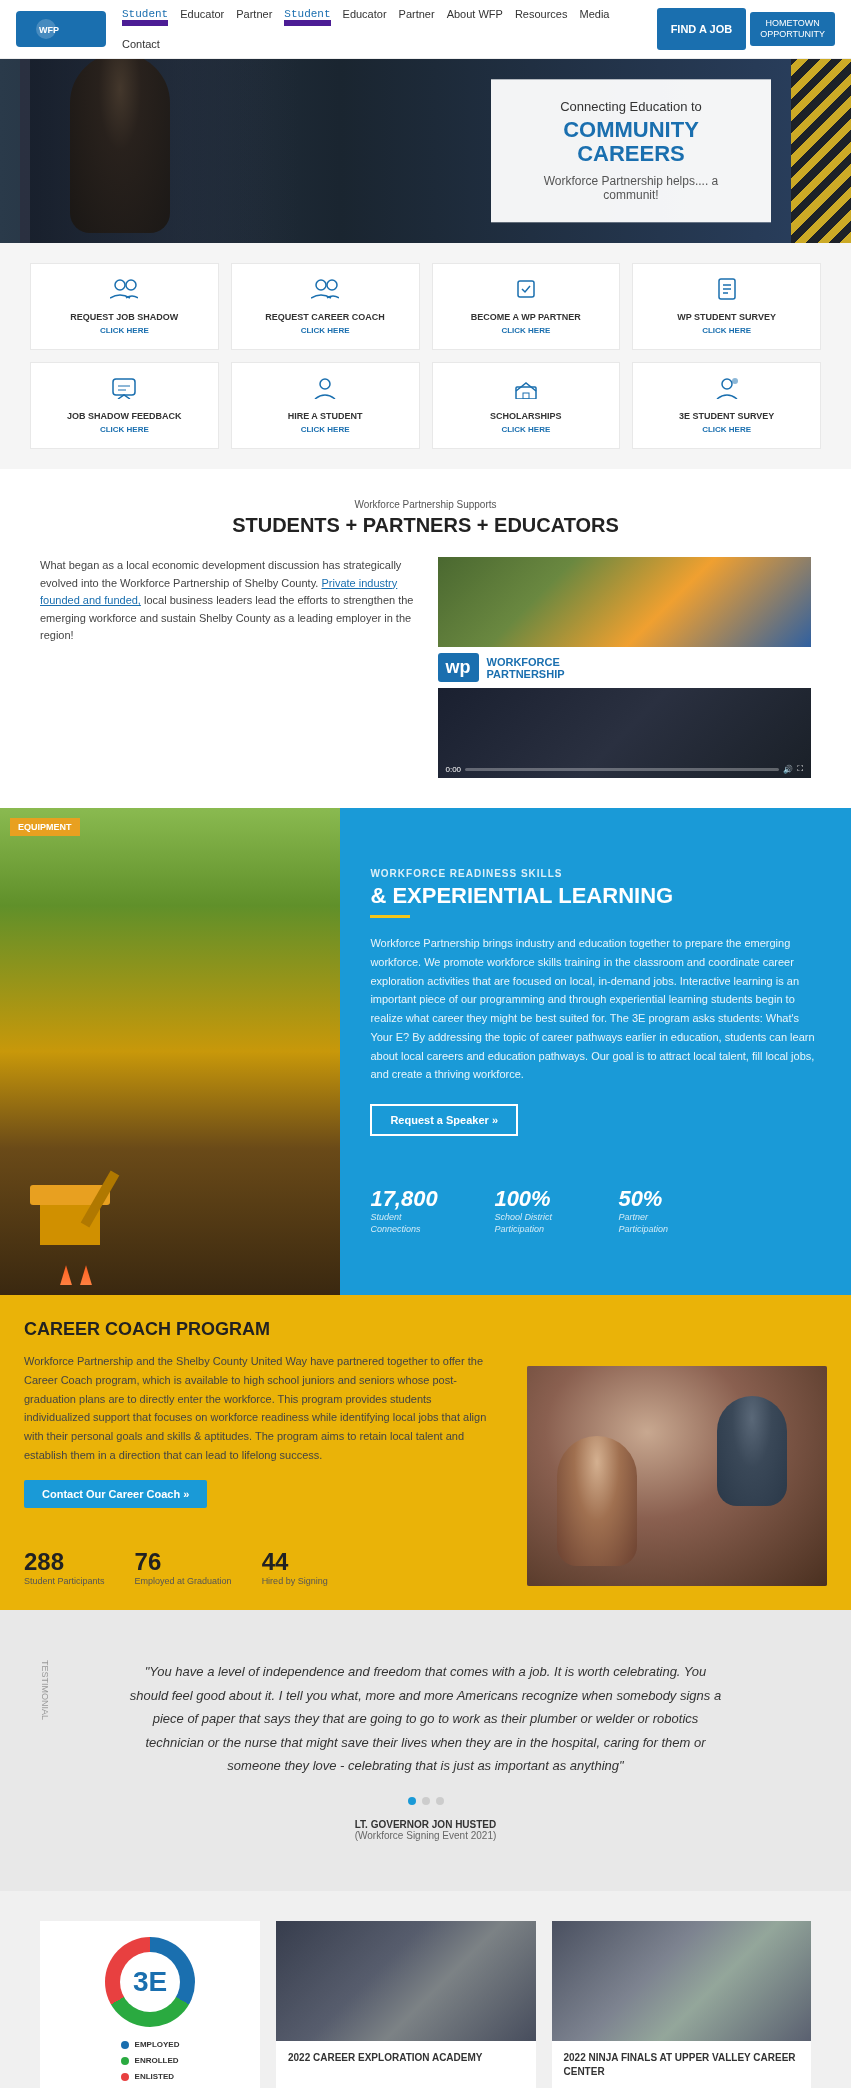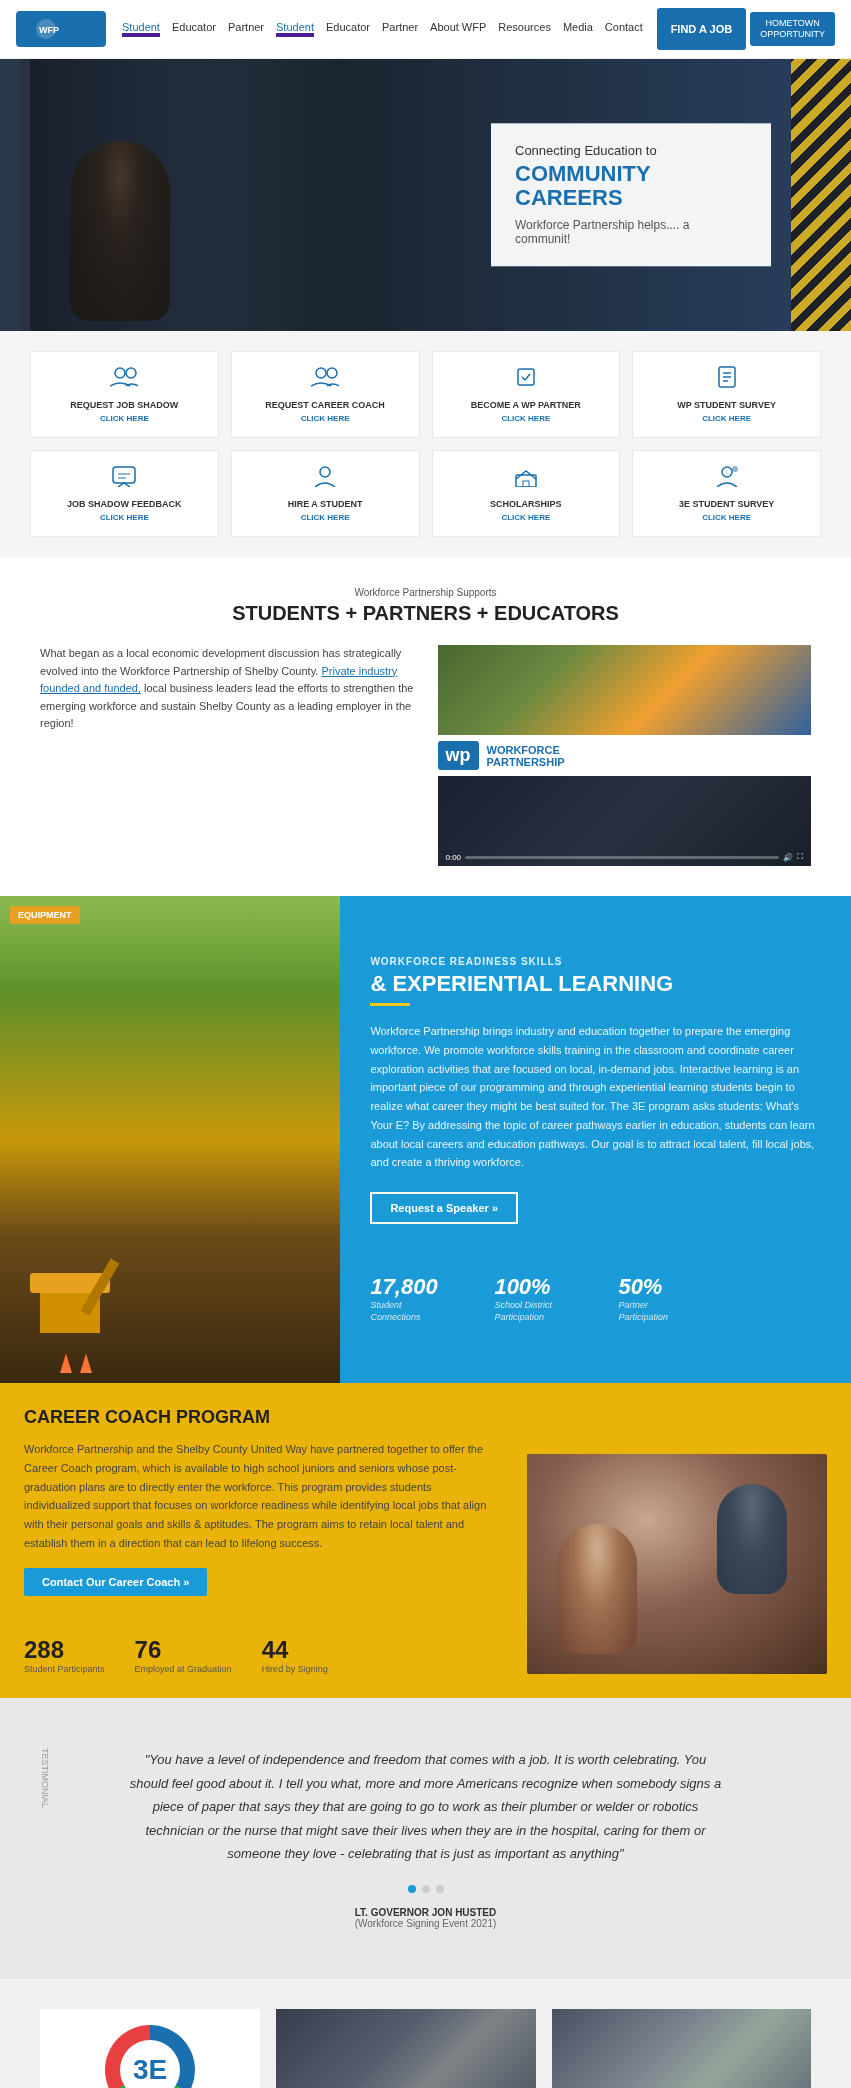--- a/index.html
+++ b/index.html
@@ -33,21 +33,21 @@
       gap: 12px;
       flex: 1;
       flex-wrap: wrap;
     }
     .nav-link {
       font-size: 11px;
       color: #333;
       cursor: pointer;
       text-decoration: none;
     }
-    .nav-link.active { color: #1a6faf; border-bottom: 4px solid #4c1d95; }
+    .nav-link.active { color: #1a6faf; border-bottom: 6px solid #4c1d95; font-family: Liberation Mono, monospace; }
     .nav-btn {
       background: #1a6faf;
       color: #fff;
       padding: 15px 14px;
       border-radius: 3px;
       font-size: 11px;
       font-weight: bold;
       cursor: pointer;
       margin-left: 8px;
       white-space: nowrap;
@@ -60,23 +60,24 @@
       font-weight: normal;
       text-align: center;
       margin-left: 4px;
       border-radius: 3px;
       line-height: 1.2;
     }
 
     
     .hero {
       position: relative;
-      height: 272px;
+      height: 184px;
       background: #1a2a3a;
       overflow: hidden;
+      text-align: center;
     }
     .hero-bg {
       position: absolute;
       inset: 0;
       background: linear-gradient(90deg, #2a3a4a 0%, #1a2530 40%, #2a4060 100%);
     }
     .hero-overlay {
       position: absolute;
       right: 80px;
       top: 50%;
@@ -502,21 +503,21 @@
       font-weight: 900;
       color: #1a6faf;
     }
     .three-e-labels {
       font-size: 8px;
       font-weight: bold;
       text-align: left;
       color: #333;
       line-height: 2;
     }
-    .three-e-label-row { display: flex; align-items: flex-start; gap: 6px; }
+    .three-e-label-row { display: flex; align-items: center; gap: 6px; }
     .three-e-dot { width: 8px; height: 8px; border-radius: 50%; }
     .three-e-card {
       background: #fff;
       overflow: hidden;
       cursor: pointer;
     }
     .three-e-card-img {
       width: 100%;
       height: 120px;
       background: linear-gradient(135deg, #2a3040 0%, #4a5060 50%, #6a7080 100%);

